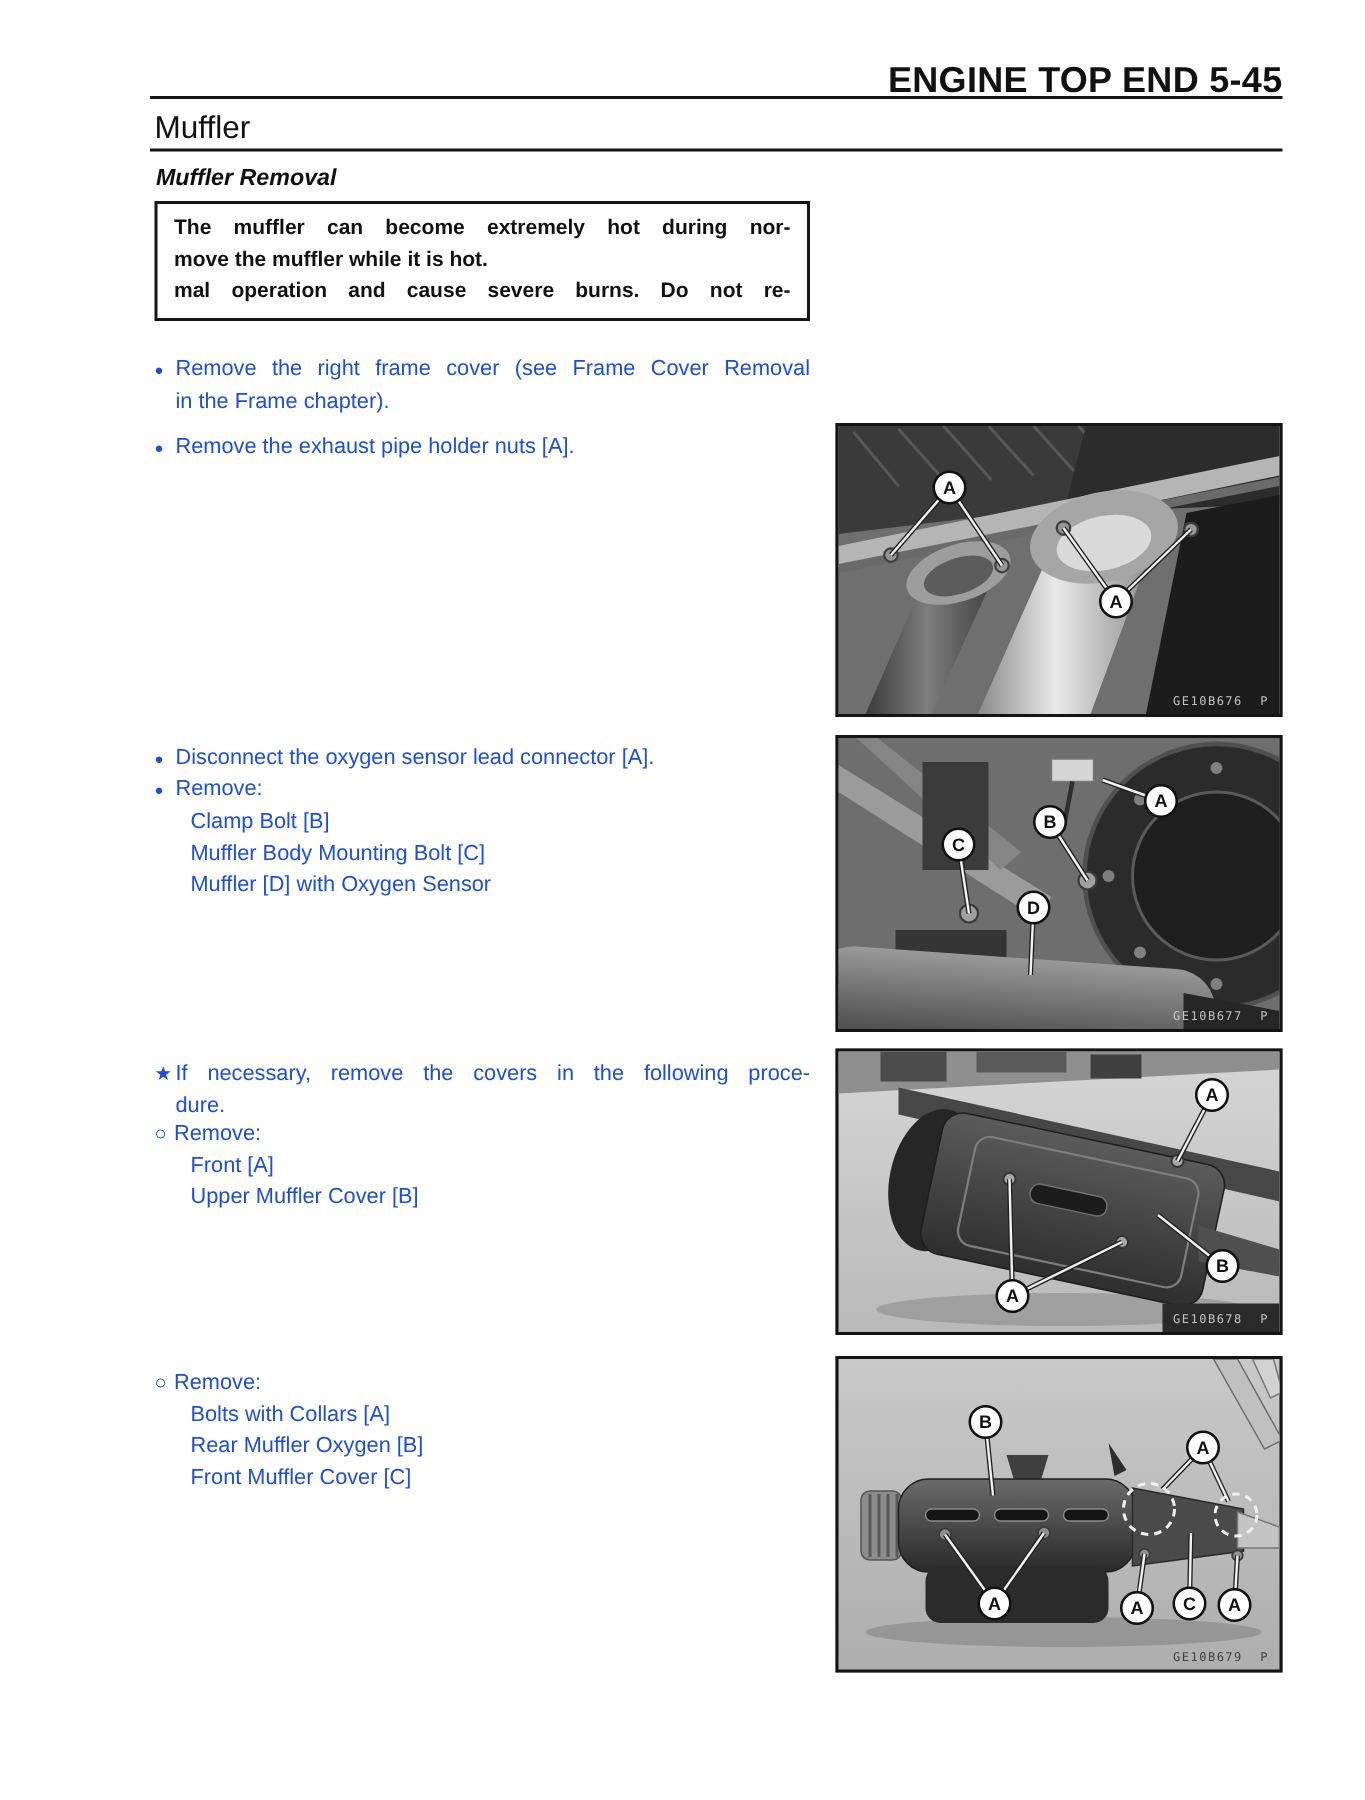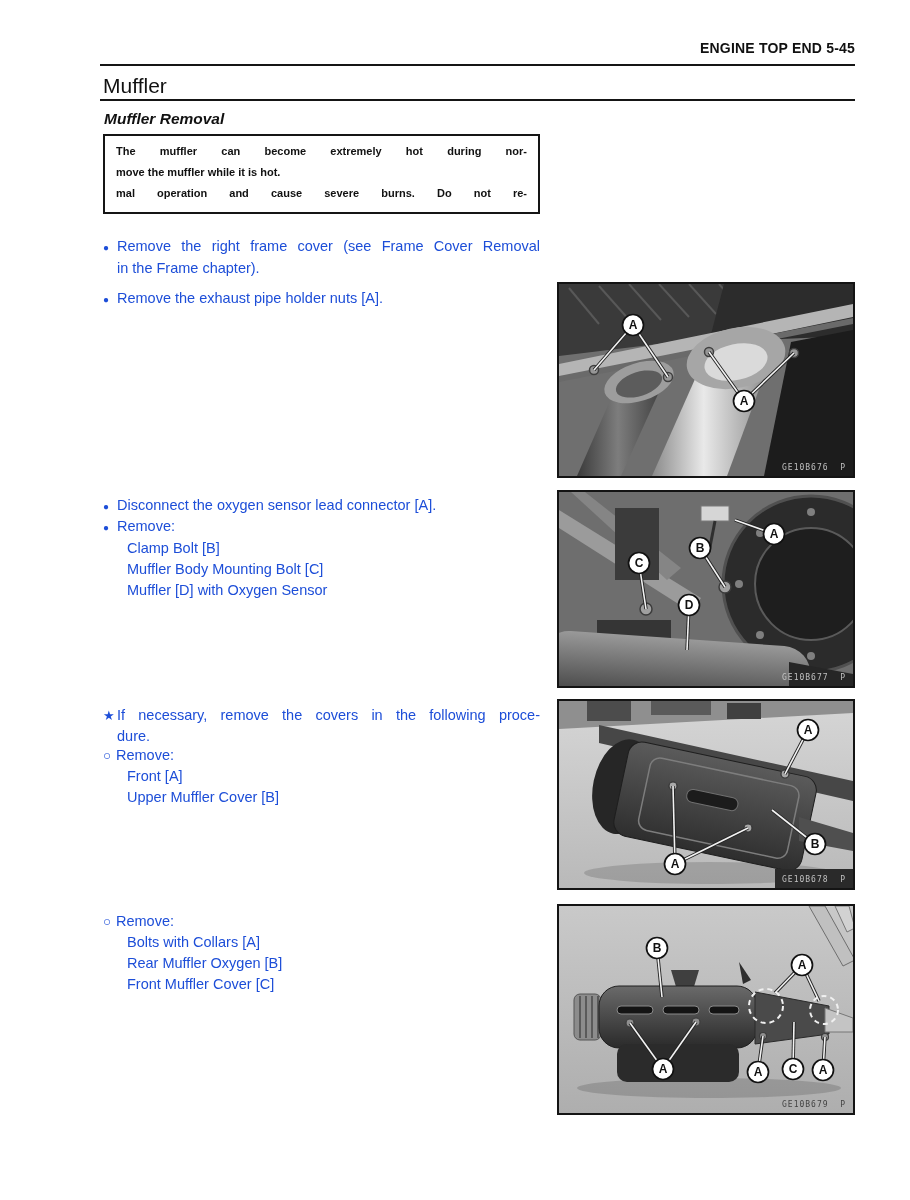--- a/index.html
+++ b/index.html
@@ -1,30 +1,30 @@
 <!DOCTYPE html>
 <html><head>
 <meta charset="utf-8">
 <style>
   html,body{margin:0;padding:0;background:#e8e8e8;}
   .page{position:relative;width:910px;height:1200px;background:#ffffff;
         font-family:"Liberation Sans",sans-serif;color:#111;overflow:hidden;}
 
-  .hdr-title{position:absolute;top:40px;right:55px;font-size:14px;font-weight:bold;letter-spacing:.2px;}
+  .hdr-title{position:absolute;top:40px;right:55px;font-size:24px;font-weight:bold;letter-spacing:.2px;}
   .rule{position:absolute;left:100px;width:755px;background:#151515;}
   .rule-1{top:64px;height:2px;}
   .rule-2{top:99px;height:2px;}
   .sec-title{position:absolute;left:103px;top:74px;font-size:21px;font-weight:normal;}
   .sub-title{position:absolute;left:104px;top:110px;font-size:15.5px;font-weight:bold;font-style:italic;}
 
   .warnbox{position:absolute;left:103px;top:134px;width:437px;border:2px solid #151515;box-sizing:border-box;background:#fff;}
   .warn-head{display:flex;align-items:center;justify-content:center;gap:7px;
              height:27px;border-bottom:2px solid #151515;}
   .warn-head .wlabel{font-size:15.5px;font-weight:bold;letter-spacing:.6px;}
-  .warn-body{padding:5px 11px 8px 11px;font-size:11px;font-weight:bold;line-height:21px;}
+  .warn-body{padding:5px 11px 8px 11px;font-size:14px;font-weight:bold;line-height:21px;}
   .warn-body .wline{text-align:justify;}
   .warn-body .wline.jl{text-align-last:justify;}
 
   .proc{position:absolute;left:103px;top:0;width:437px;}
   .pblock{position:absolute;left:0;width:437px;font-size:14.5px;line-height:21px;color:#1d4ed8;}
   .pline{white-space:nowrap;}
   .pline.just{white-space:normal;text-align:justify;text-align-last:justify;}
   .pline.cont{padding-left:14px;}
   .pline.ind{padding-left:24px;}
   .mk{display:inline-block;vertical-align:baseline;}

